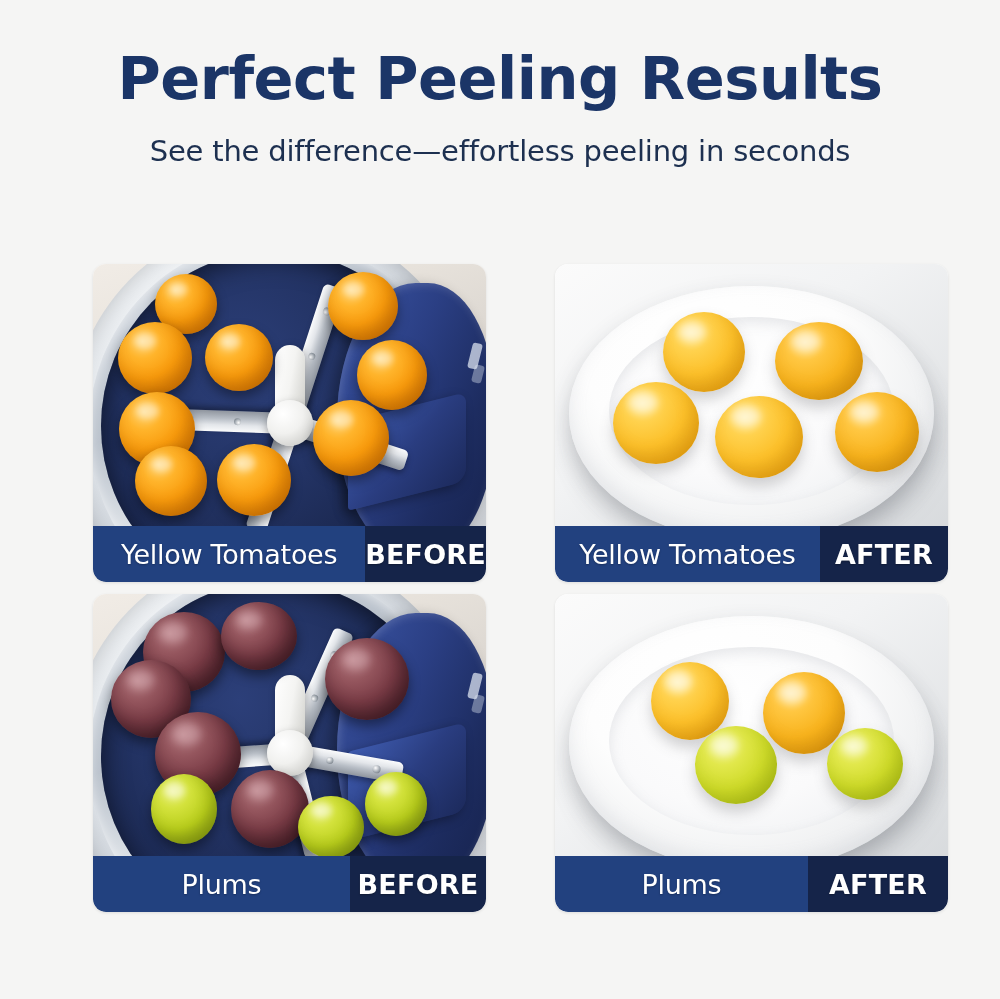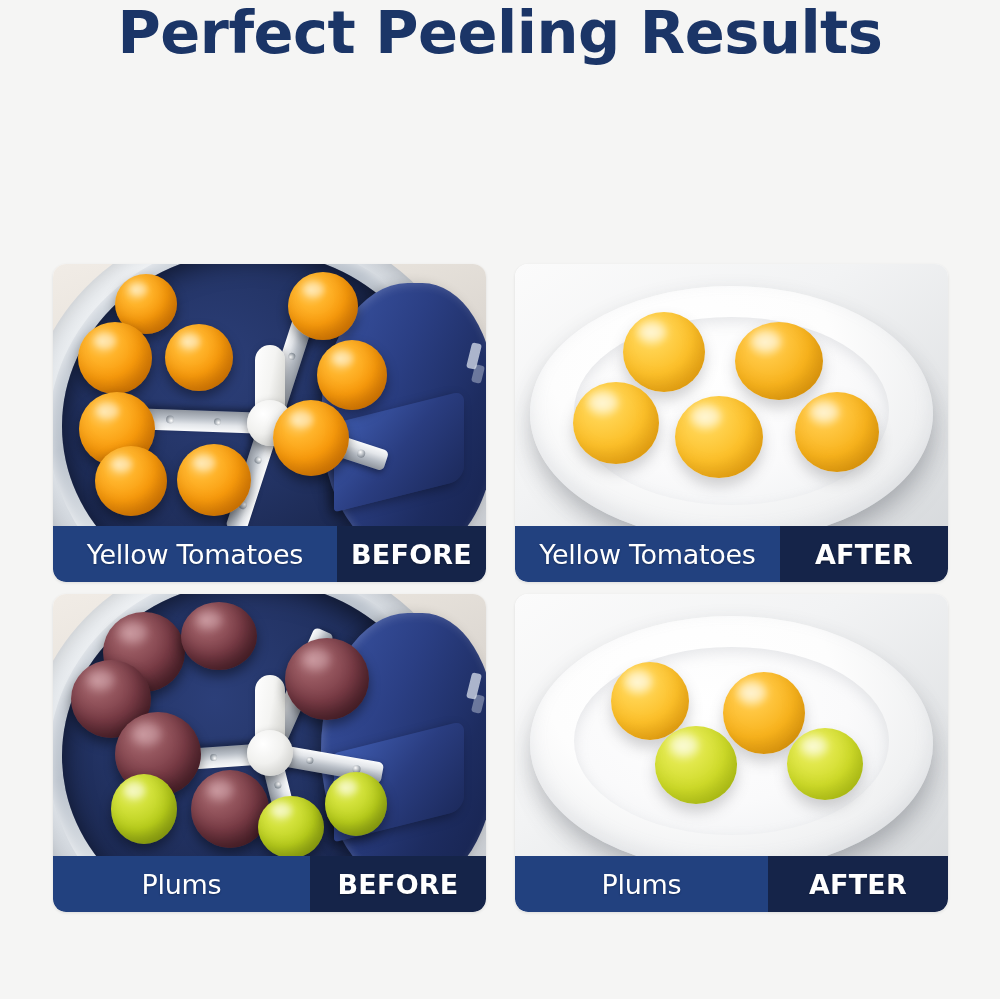--- a/index.html
+++ b/index.html
@@ -24,20 +24,21 @@
   
   .header {
     position: absolute;
     left: 0;
     top: 0;
     width: 1000px;
     text-align: center;
   }
   .title {
     margin: 0;
+    padding-top: 46px;
     color: #1b3567;
     font-family: "DejaVu Sans", sans-serif;
     font-weight: bold;
     font-size: 59px;
     line-height: 66px;
     letter-spacing: -0.5px;
   }
   .title .line2 {
     display: block;
   }
@@ -64,20 +65,21 @@
     grid-template-rows: 318px 318px;
     column-gap: 29px;
     row-gap: 12px;
   }
   .card {
     position: relative;
     border-radius: 13px;
     overflow: hidden;
     background: #ffffff;
     box-shadow: 0 1px 3px rgba(0,0,0,0.10);
+    margin-left: 40px;
   }
   .photo {
     position: absolute;
     inset: 0;
     overflow: hidden;
   }
 
   
   .label-bar {
     position: absolute;
@@ -373,20 +375,21 @@
 </style>
 </head>
 <body>
 
 <div class="page">
 
   <div class="header">
     <h1 class="title">
       <span>Perfect Peeling Results</span>
     </h1>
+    <p class="subtitle">See the difference—effortless peeling in seconds</p>
   </div>
 
   <div class="grid">
 
     <div class="card card-tl">
       <div class="photo">
         <div class="appliance">
           <div class="bowl-outer"></div>
           <div class="bowl-rim"></div>
           <div class="bowl-inner"></div>

